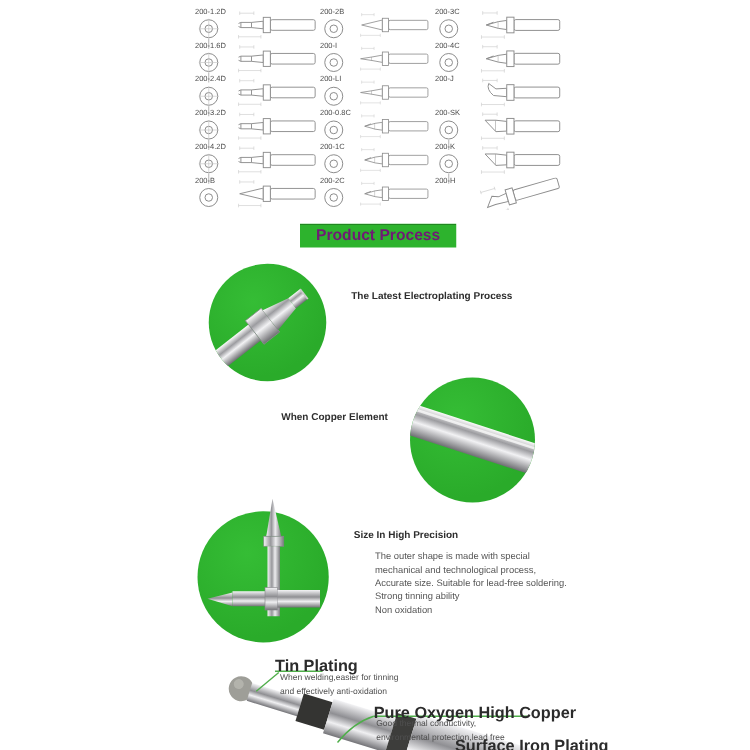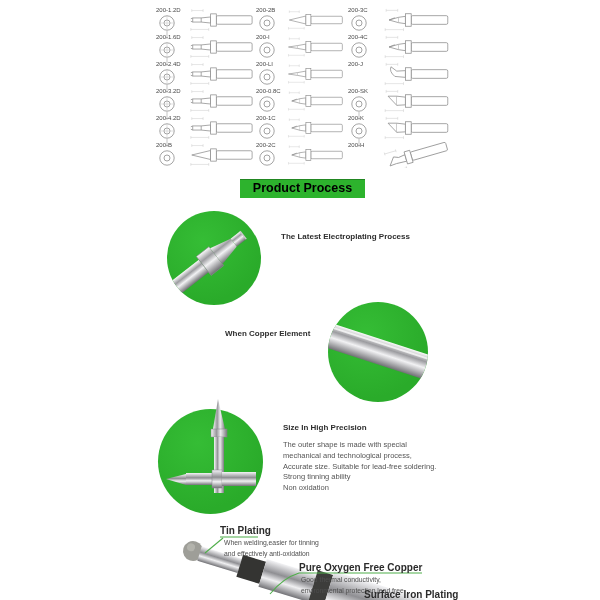--- a/index.html
+++ b/index.html
@@ -9,29 +9,29 @@
   }
   
   #tips-grid{position:absolute;left:152px;top:6px;width:310px;height:164px;}
   .tip-cell{position:absolute;}
   .tip-label{position:absolute;left:2px;top:1px;font-size:6px;color:#4a4a4a;letter-spacing:0;white-space:nowrap;}
   .front-view{position:absolute;left:2px;top:8px;}
   .side-view{position:absolute;top:1px;right:0;}
   
   #banner{
     position:absolute;left:240px;top:179px;width:125px;height:19px;
-    background:var(--green,#2db32d);color:#000000;font-weight:bold;font-size:12.5px;
+    background:var(--green,#2db32d);color:#701a75;font-weight:bold;font-size:12.5px;
     text-align:center;line-height:19px;box-shadow:inset 0 1px 0 rgba(0,0,0,.25);
   }
   
   .green-circle{position:absolute;border-radius:50%;background:radial-gradient(circle at 38% 32%, #35bd35 0%, var(--circle-green,#2aab2a) 70%);overflow:hidden;}
   .feat-heading{position:absolute;font-size:8px;font-weight:bold;color:#2e2e2e;white-space:nowrap;}
   .feat-body{position:absolute;font-size:7.5px;color:#555;line-height:10.8px;white-space:pre-line;}
   
-  .callout-heading{position:absolute;font-size:10px;font-weight:bold;color:#2b2b2b;white-space:nowrap;}
+  .callout-heading{position:absolute;font-size:13px;font-weight:bold;color:#2b2b2b;white-space:nowrap;}
   .callout-body{position:absolute;font-size:6.8px;color:#4f4f4f;line-height:10.5px;white-space:pre-line;}
   svg{display:block;}
 </style>
 </head>
 <body>
 
 <div id="canvas">
 
   <div id="tips-grid">
       <div class="tip-cell" style="left: 2px; top: 0px; width: 100px; height: 27px;">
@@ -525,21 +525,21 @@
     <polygon points="66,4 61,34 73,34" fill="url(#met2)"></polygon>
     <rect x="59" y="34" width="16" height="8" fill="url(#met2)" stroke="#85858a" stroke-width="0.5"></rect>
     <rect x="62" y="42" width="10" height="56" fill="url(#met2)"></rect>
 
     <polygon points="14,84 34,79 34,90" fill="url(#met3)"></polygon>
     <rect x="34" y="78" width="26" height="12" fill="url(#met3)"></rect>
     <rect x="60" y="75" width="10" height="18" fill="url(#met3)" stroke="#85858a" stroke-width="0.5"></rect>
     <rect x="70" y="77" width="34" height="14" fill="url(#met3)"></rect>
   </svg>
   <div class="feat-heading" style="left:283px;top:423px;text-align:right;">Size In High Precision</div>
-  <div class="feat-body" style="left:283px;top:440px;">The outer shape is made with special
+  <div class="feat-body" style="left:300px;top:440px;">The outer shape is made with special
 mechanical and technological process,
 Accurate size. Suitable for lead-free soldering.
 Strong tinning ability
 Non oxidation</div>
 
   <svg width="340" height="85" viewBox="0 0 340 85" style="position:absolute;left:128px;top:520px;">
     <g transform="rotate(17 65 31)">
       <circle cx="65" cy="31" r="10" fill="#9e9e98"></circle>
       <circle cx="62" cy="28" r="4" fill="#b8b8b2" opacity="0.8"></circle>
       <rect x="72" y="24" width="42" height="15" fill="url(#met3)"></rect>
@@ -554,18 +554,18 @@
     <g stroke="#4fae4a" stroke-width="1.1" fill="none">
       <line x1="70" y1="17" x2="108" y2="17"></line>
       <line x1="73" y1="18" x2="55" y2="33"></line>
       <line x1="149" y1="53" x2="272" y2="53"></line>
       <path d="M149,53 Q133,58 120,74"></path>
     </g>
   </svg>
   <div class="callout-heading" style="left:220px;top:525px;">Tin Plating</div>
   <div class="callout-body" style="left:224px;top:538px;">When welding,easier for tinning
 and effectively anti-oxidation</div>
-  <div class="callout-heading" style="left:299px;top:562px;">Pure Oxygen Free Copper</div>
+  <div class="callout-heading" style="left:299px;top:562px;">Pure Oxygen High Copper</div>
   <div class="callout-body" style="left:301px;top:575px;">Good thermal conductivity,
 environmental protection,lead free</div>
   <div class="callout-heading" style="left:364px;top:589px;">Surface Iron Plating</div>
 
 </div>
 
 </body></html>

